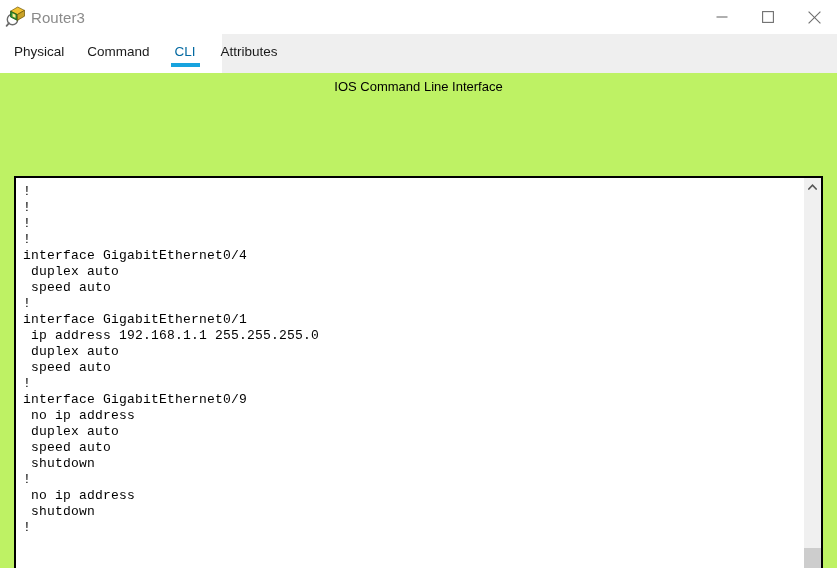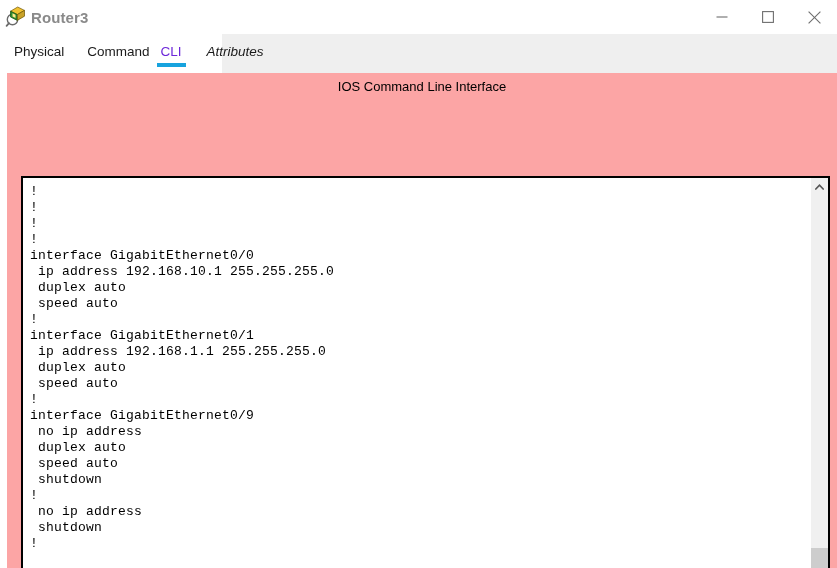--- a/index.html
+++ b/index.html
@@ -25,21 +25,20 @@
   }
 
   
   .titlebar {
     height: 34px;
     min-height: 34px;
     background: #ffffff;
     display: flex;
     align-items: center;
     position: relative;
-    font-weight: bold;
   }
   .titlebar-icon {
     width: 22px;
     height: 22px;
     margin-left: 5px;
     margin-right: 4px;
     position: relative;
     flex: none;
   }
   .title-text {
@@ -89,39 +88,38 @@
     position: relative;
     font-size: 13.5px;
     color: #1a1a1a;
     padding: 10px 0 0 0;
     height: 29px;
     box-sizing: border-box;
     white-space: nowrap;
   }
   .tab.t-physical { margin-left: 14px; }
   .tab.t-config   { margin-left: 23px; }
-  .tab.t-cli      { margin-left: 11px; color: #6d28d9; }
-  .tab.t-attrs    { margin-left: 25px; font-style: italic; }
+  .tab.t-cli      { margin-left: 25px; color: #0369a1; }
+  .tab.t-attrs    { margin-left: 25px; }
   .tab.active .tab-underline {
     position: absolute;
     left: -4px;
     right: -4px;
     bottom: -4px;
     height: 4px;
     background: #17A3DE;
   }
 
   
   .content {
     flex: 1;
-    background: #fca5a5;
+    background: #bef264;
     position: relative;
     display: flex;
     flex-direction: column;
-    margin-left: 7px;
   }
   .cli-heading {
     text-align: center;
     font-size: 13px;
     color: #000000;
     padding-top: 6px;
     padding-bottom: 7px;
     height: 18px;
   }
 
@@ -245,22 +243,21 @@
 
   <div class="content">
     <div class="cli-heading">IOS Command Line Interface</div>
 
     <div class="terminal-outer">
       <div class="terminal-body">
           <div class="term-line">!</div>
           <div class="term-line">!</div>
           <div class="term-line">!</div>
           <div class="term-line">!</div>
-          <div class="term-line">interface GigabitEthernet0/0</div>
-          <div class="term-line"> ip address 192.168.10.1 255.255.255.0</div>
+          <div class="term-line">interface GigabitEthernet0/4</div>
           <div class="term-line"> duplex auto</div>
           <div class="term-line"> speed auto</div>
           <div class="term-line">!</div>
           <div class="term-line">interface GigabitEthernet0/1</div>
           <div class="term-line"> ip address 192.168.1.1 255.255.255.0</div>
           <div class="term-line"> duplex auto</div>
           <div class="term-line"> speed auto</div>
           <div class="term-line">!</div>
           <div class="term-line">interface GigabitEthernet0/9</div>
           <div class="term-line"> no ip address</div>

